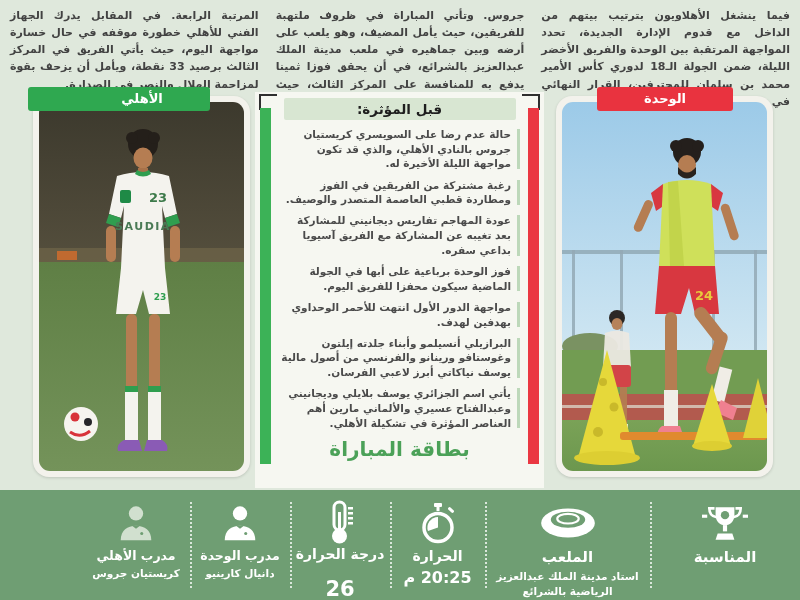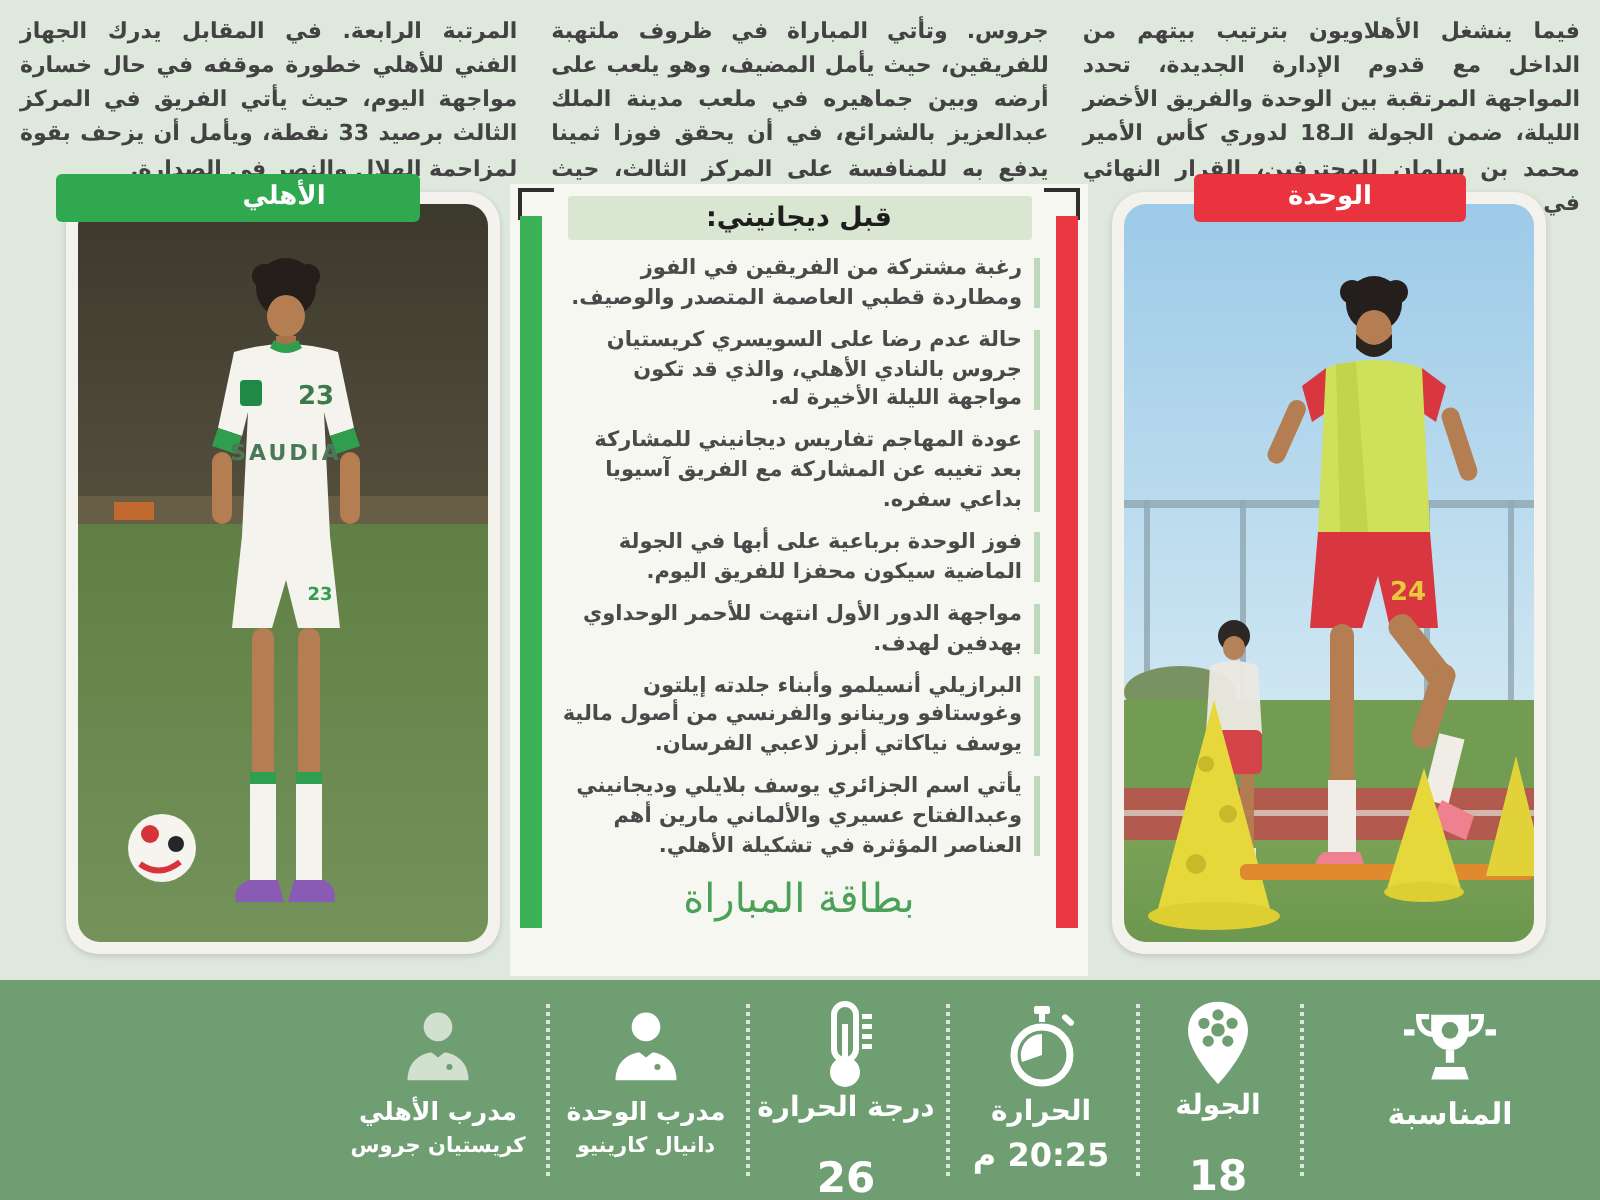--- a/index.html
+++ b/index.html
@@ -25,21 +25,21 @@
   .bracket.tl{left:4px;border-top:2px solid #2f2f2f;border-left:2px solid #2f2f2f;}
   .bracket.tr{right:4px;border-top:2px solid #2f2f2f;border-right:2px solid #2f2f2f;}
   .vbar{position:absolute;top:16px;width:11px;height:356px;}
   .vbar.green{left:5px;background:#3cb257;}
   .vbar.red{right:5px;background:#ea3742;}
   .panel-content{position:absolute;top:6px;right:24px;left:24px;bottom:4px;}
   .pill{margin:0 auto 7px;width:232px;background:#d8e6d2;text-align:center;font-size:13.5px;font-weight:bold;color:#1e1e1e;padding:3px 0;border-radius:2px;}
   .bullets{list-style:none;margin:0;padding:0;}
   .bullets li{position:relative;padding-right:9px;margin-bottom:6.5px;font-size:10.5px;font-weight:bold;color:#4a4a4a;line-height:1.4;text-align:right;}
   .bullets li::before{content:"";position:absolute;right:0;top:2px;bottom:2px;width:3.5px;background:#bdd8ba;}
-  .card-title{text-align:center;color:#4ba158;font-size:20px;font-weight:normal;margin-top:2px;}
+  .card-title{text-align:center;color:#4ba158;font-size:20px;font-weight:bold;margin-top:2px;}
 
   
   .bar{position:absolute;top:490px;right:0;width:800px;height:110px;background:#6f9e73;display:flex;}
   .cell{position:relative;box-sizing:border-box;display:flex;flex-direction:column;align-items:center;padding-top:9px;color:#fff;}
   .cell:not(:last-child)::after{content:"";position:absolute;left:0;top:12px;bottom:12px;border-left:2px dotted rgba(255,255,255,.75);}
   .cicon{height:48px;display:flex;align-items:center;justify-content:center;}
   .clabel{font-weight:bold;font-size:14px;margin-top:1px;}
   .clabel.lg{font-size:15px;}
   .clabel.sm{font-size:12.5px;}
   .cvalue{font-weight:bold;font-size:10.5px;text-align:center;line-height:1.45;margin-top:3px;padding:0 6px;}
@@ -183,24 +183,24 @@
       </g>
     </svg>
   </div>
 
   <div class="panel">
     <div class="bracket tl"></div>
     <div class="bracket tr"></div>
     <div class="vbar green"></div>
     <div class="vbar red"></div>
     <div class="panel-content">
-      <div class="pill">قبل ديجانيني:</div>
+      <div class="pill">قبل المؤثرة:</div>
       <ul class="bullets">
+        <li>حالة عدم رضا على السويسري كريستيان جروس بالنادي الأهلي، والذي قد تكون مواجهة الليلة الأخيرة له.</li>
         <li>رغبة مشتركة من الفريقين في الفوز ومطاردة قطبي العاصمة المتصدر والوصيف.</li>
-        <li>حالة عدم رضا على السويسري كريستيان جروس بالنادي الأهلي، والذي قد تكون مواجهة الليلة الأخيرة له.</li>
         <li>عودة المهاجم تفاريس ديجانيني للمشاركة بعد تغيبه عن المشاركة مع الفريق آسيويا بداعي سفره.</li>
         <li>فوز الوحدة برباعية على أبها في الجولة الماضية سيكون محفزا للفريق اليوم.</li>
         <li>مواجهة الدور الأول انتهت للأحمر الوحداوي بهدفين لهدف.</li>
         <li>البرازيلي أنسيلمو وأبناء جلدته إيلتون وغوستافو ورينانو والفرنسي من أصول مالية يوسف نياكاتي أبرز لاعبي الفرسان.</li>
         <li>يأتي اسم الجزائري يوسف بلايلي وديجانيني وعبدالفتاح عسيري والألماني مارين أهم العناصر المؤثرة في تشكيلة الأهلي.</li>
       </ul>
       <div class="card-title">بطاقة المباراة</div>
     </div>
   </div>
 
@@ -215,36 +215,32 @@
           <circle cx="22" cy="12.5" r="4" fill="#6f9e73"></circle>
           <path d="M12 6H7c0 5.5 2.5 8 7 8.5" stroke="#fff" stroke-width="2.5" fill="none"></path>
           <path d="M32 6h5c0 5.5-2.5 8-7 8.5" stroke="#fff" stroke-width="2.5" fill="none"></path>
           <rect x="20" y="22" width="4" height="6" fill="#fff"></rect>
           <path d="M15 30h14l2 6H13z" fill="#fff"></path>
         </svg>
       </div>
       <div class="clabel lg">المناسبة</div>
     </div>
 
-
-    <div class="cell w2">
-      <div class="cicon">
-        <svg width="38" height="45" viewBox="0 0 40 48">
-          <path d="M20 2c9.5 0 16 6.5 16 15.5C36 29 20 46 20 46S4 29 4 17.5C4 8.5 10.5 2 20 2z" fill="#fff"></path>
-          <circle cx="20" cy="17" r="3.6" fill="#6f9e73"></circle>
-          <circle cx="20" cy="9" r="3" fill="#6f9e73"></circle>
-          <circle cx="12.5" cy="13.5" r="3" fill="#6f9e73"></circle>
-          <circle cx="27.5" cy="13.5" r="3" fill="#6f9e73"></circle>
-          <circle cx="14.8" cy="23" r="3" fill="#6f9e73"></circle>
-          <circle cx="25.2" cy="23" r="3" fill="#6f9e73"></circle>
-        </svg>
-      </div>
-      <div class="clabel">الجولة</div>
-      <div class="cvalue num">18</div>
-    </div>
+    <div class="cell w1">
+      <div class="cicon">
+        <svg width="58" height="38" viewBox="0 0 54 34">
+          <ellipse cx="27" cy="17" rx="25" ry="13.5" fill="#fff"></ellipse>
+          <ellipse cx="27" cy="14" rx="16" ry="7.5" fill="#6f9e73"></ellipse>
+          <ellipse cx="27" cy="13" rx="10" ry="4.5" fill="none" stroke="#fff" stroke-width="2"></ellipse>
+        </svg>
+      </div>
+      <div class="clabel lg">الملعب</div>
+      <div class="cvalue">استاد مدينة الملك عبدالعزيز الرياضية بالشرائع</div>
+    </div>
+
 
     <div class="cell w3">
       <div class="cicon">
         <svg width="40" height="45" viewBox="0 0 40 44">
           <rect x="16" y="1.5" width="8" height="4" rx="1" fill="#fff"></rect>
           <rect x="18.5" y="5.5" width="3" height="4" fill="#fff"></rect>
           <rect x="29.5" y="7" width="7" height="3" rx="1.5" transform="rotate(42 33 8.5)" fill="#fff"></rect>
           <circle cx="20" cy="26" r="14" fill="none" stroke="#fff" stroke-width="3.5"></circle>
           <path d="M20 26V15.5A10.5 10.5 0 0 0 10 29.5z" fill="#fff"></path>
         </svg>

